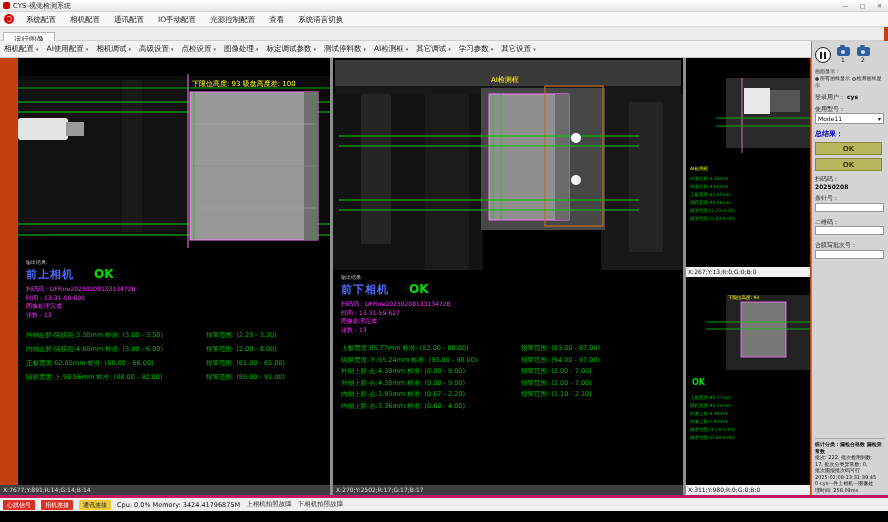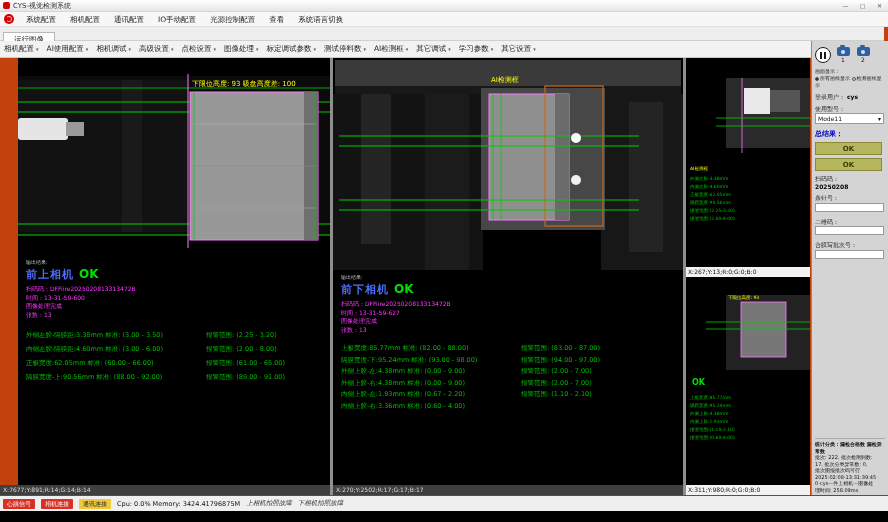--- a/index.html
+++ b/index.html
@@ -27,21 +27,21 @@
   .titem{padding:0 4px;display:flex;align-items:center;gap:2px;line-height:16px;white-space:nowrap;}
   .titem .arr{font-size:5px;color:#555;}
   
   .campanel{position:absolute;top:58px;height:427px;background:#000;overflow:hidden;}
   #cam-left{left:18px;width:330px;}
   #cam-center{left:333px;width:350px;}
   .vsep{position:absolute;top:58px;height:437px;background:#8f8f8f;}
   .scene{display:block;}
   .cam-text{padding:4px 0 0 8px;}
   .out-label{font-size:5px;color:#c9c9c9;line-height:7px;}
-  .cam-title-row{display:flex;align-items:baseline;margin:1px 0 3px 0;}
+  .cam-title-row{display:flex;align-items:baseline;margin:1px 0 3px 0;gap:15px;}
   .cam-title{color:#4d6dff;font-size:11px;font-weight:bold;letter-spacing:1px;}
   .cam-ok{color:#00e000;font-size:12px;font-weight:bold;margin-left:5px;}
   .meta{color:#ff35ff;font-size:6px;line-height:8.5px;}
   .mrows{margin-top:9px;}
   .mrow{display:flex;font-size:6.5px;color:#00bb00;}
   #cam-left .mrow{line-height:14px;}
   #cam-center .mrow{line-height:11.5px;}
   .meas{width:180px;}
   .alarm{flex:1;}
   .coordbar-dark{position:absolute;top:485px;height:10px;background:#3f3f3f;color:#dcdcdc;font-size:6px;line-height:10px;padding-left:3px;box-sizing:border-box;}
@@ -67,26 +67,26 @@
   .rp-value{font-weight:bold;color:#000;}
   .rp-combo{background:#fff;border:1px solid #999;height:11px;width:69px;display:flex;justify-content:space-between;align-items:center;padding:0 2px;font-size:6px;box-sizing:border-box;margin-top:1px;}
   .rp-total{color:#0000cc;font-weight:bold;font-size:7px;margin-top:5px;}
   .result-box{width:67px;height:13px;background:#b6b65e;border:1px solid #8a8a3a;color:#3f3f00;font-weight:bold;font-size:7px;
               display:flex;align-items:center;justify-content:center;margin-top:3px;box-sizing:border-box;}
   .rp-input{background:#fff;border:1px solid #999;height:9px;width:69px;margin:1px 0 2px;box-sizing:border-box;}
   .rp-spacer{flex:1;}
   .rp-stats{border-top:1px solid #aaa;padding-top:2px;font-size:5px;line-height:6.5px;color:#111;}
   .rp-stats .hd{font-weight:bold;}
   
-  .statusbar{position:absolute;left:0;top:495px;width:888px;height:16px;background:#efefef;border-top:1px solid #be185d;
+  .statusbar{position:absolute;left:0;top:495px;width:888px;height:16px;background:#efefef;border-top:3px solid #be185d;
              display:flex;align-items:center;gap:6px;padding:0 3px;font-size:6.5px;color:#111;box-sizing:border-box;}
   .badge{font-size:6px;padding:1px 4px;border-radius:1px;line-height:8px;}
   .b-red{background:#d93025;color:#fff;}
   .b-yellow{background:#eec93f;color:#222;}
-  .fault{color:#333;font-style:italic;}
+  .fault{color:#333;}
   .bottomstrip{position:absolute;left:0;top:511px;width:888px;height:11px;background:#000;}
   svg text{font-family:"DejaVu Sans","Liberation Sans",sans-serif;}
 </style>
 </head>
 <body>
 
 <div class="window">
 
   <div class="titlebar">
     <span class="title-ico"></span>

